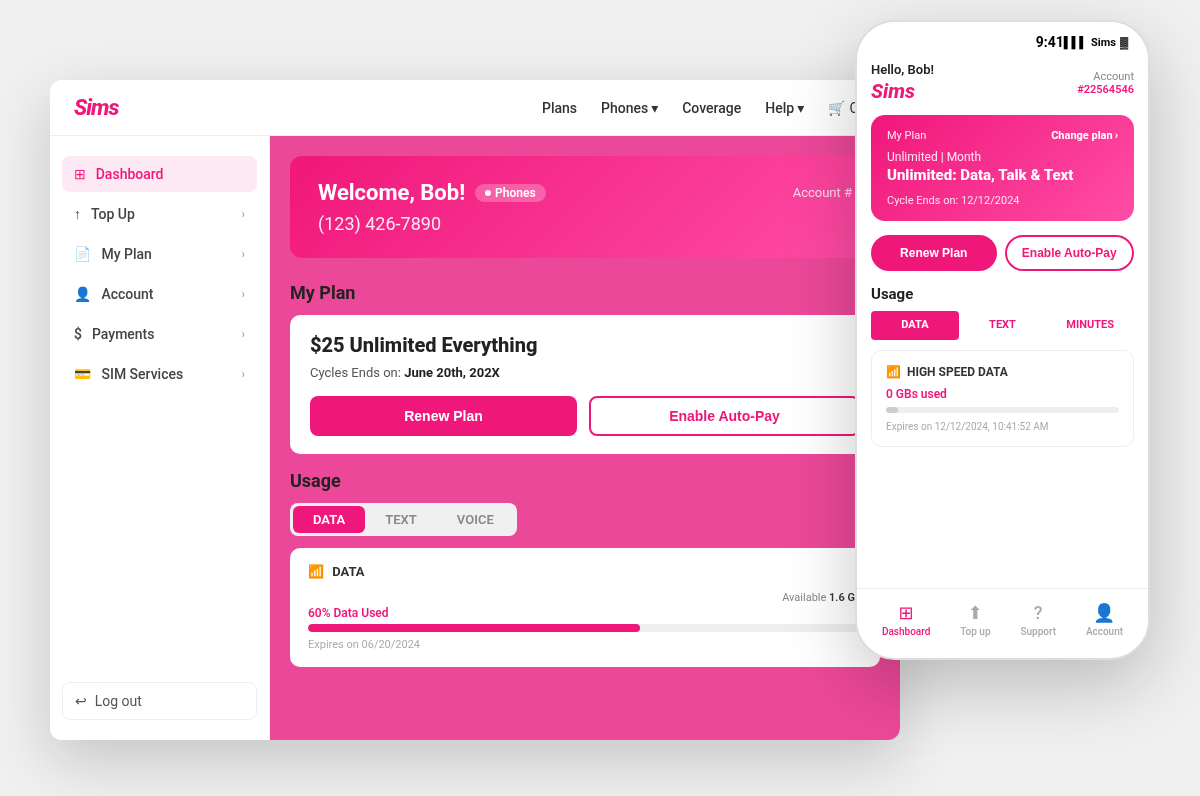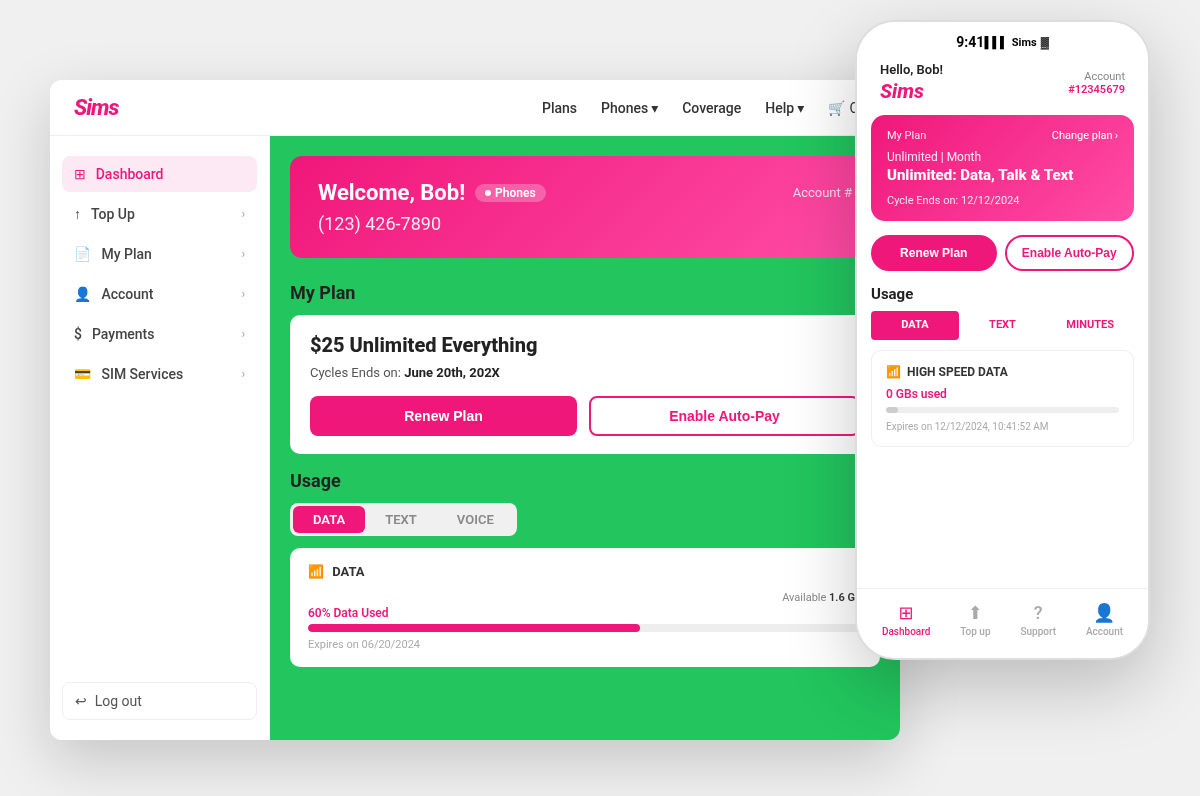--- a/index.html
+++ b/index.html
@@ -119,21 +119,21 @@
       font-size: 14px;
       color: #555;
       border-radius: 8px;
       border: 1px solid #eee;
     }
 
     
     .desktop-main {
       flex: 1;
       overflow-y: auto;
-      background: #22c55e;
+      background: #ec4899;
       padding: 20px;
     }
 
     
     .welcome-banner {
       background: linear-gradient(135deg, #f0177a, #ff4da6);
       border-radius: 12px;
       padding: 24px 28px;
       color: #fff;
       margin-bottom: 24px;
@@ -313,31 +313,31 @@
       overflow: hidden;
       z-index: 2;
       border: 2px solid #ddd;
     }
 
     
     .mobile-status-bar {
       background: #fff;
       padding: 12px 20px 6px;
       display: flex;
-      justify-content: center;
+      justify-content: flex-end;
       align-items: center;
       font-size: 12px;
       font-weight: 700;
     }
     .mobile-time { font-size: 14px; font-weight: 700; }
     .mobile-icons { display: flex; gap: 4px; align-items: center; font-size: 11px; }
 
     
     .mobile-header {
-      padding: 6px 23px 12px;
+      padding: 6px 14px 12px;
       display: flex;
       justify-content: space-between;
       align-items: center;
     }
     .mobile-logo {
       font-size: 20px;
       font-weight: 800;
       color: #f0177a;
       font-style: italic;
     }
@@ -366,21 +366,21 @@
     }
     .mobile-plan-header {
       display: flex;
       justify-content: space-between;
       align-items: center;
       margin-bottom: 8px;
     }
     .mobile-plan-label { font-size: 11px; opacity: 0.9; }
     .mobile-change-plan {
       font-size: 11px;
-      font-weight: 400;
+      font-weight: 700;
       display: flex;
       align-items: center;
       gap: 2px;
     }
     .mobile-plan-type { font-size: 12px; opacity: 0.9; margin-bottom: 2px; }
     .mobile-plan-name { font-size: 15px; font-weight: 800; margin-bottom: 10px; }
     .mobile-cycle { font-size: 11px; opacity: 0.85; }
 
     
     .mobile-buttons {
@@ -646,21 +646,21 @@
     </div>
   </div>
 
   <div class="mobile-header">
     <div>
       <div style="font-size:13px;font-weight:600;color:#222;margin-bottom:2px">Hello, Bob!</div>
       <div class="mobile-logo">Sims</div>
     </div>
     <div class="mobile-account-info">
       <div>Account</div>
-      <div class="mobile-account-num">#12345679</div>
+      <div class="mobile-account-num">#22564546</div>
     </div>
   </div>
 
   <div class="mobile-body">
 
     <div class="mobile-plan-card">
       <div class="mobile-plan-header">
         <span class="mobile-plan-label">My Plan</span>
         <span class="mobile-change-plan">
           <span>Change plan</span>

